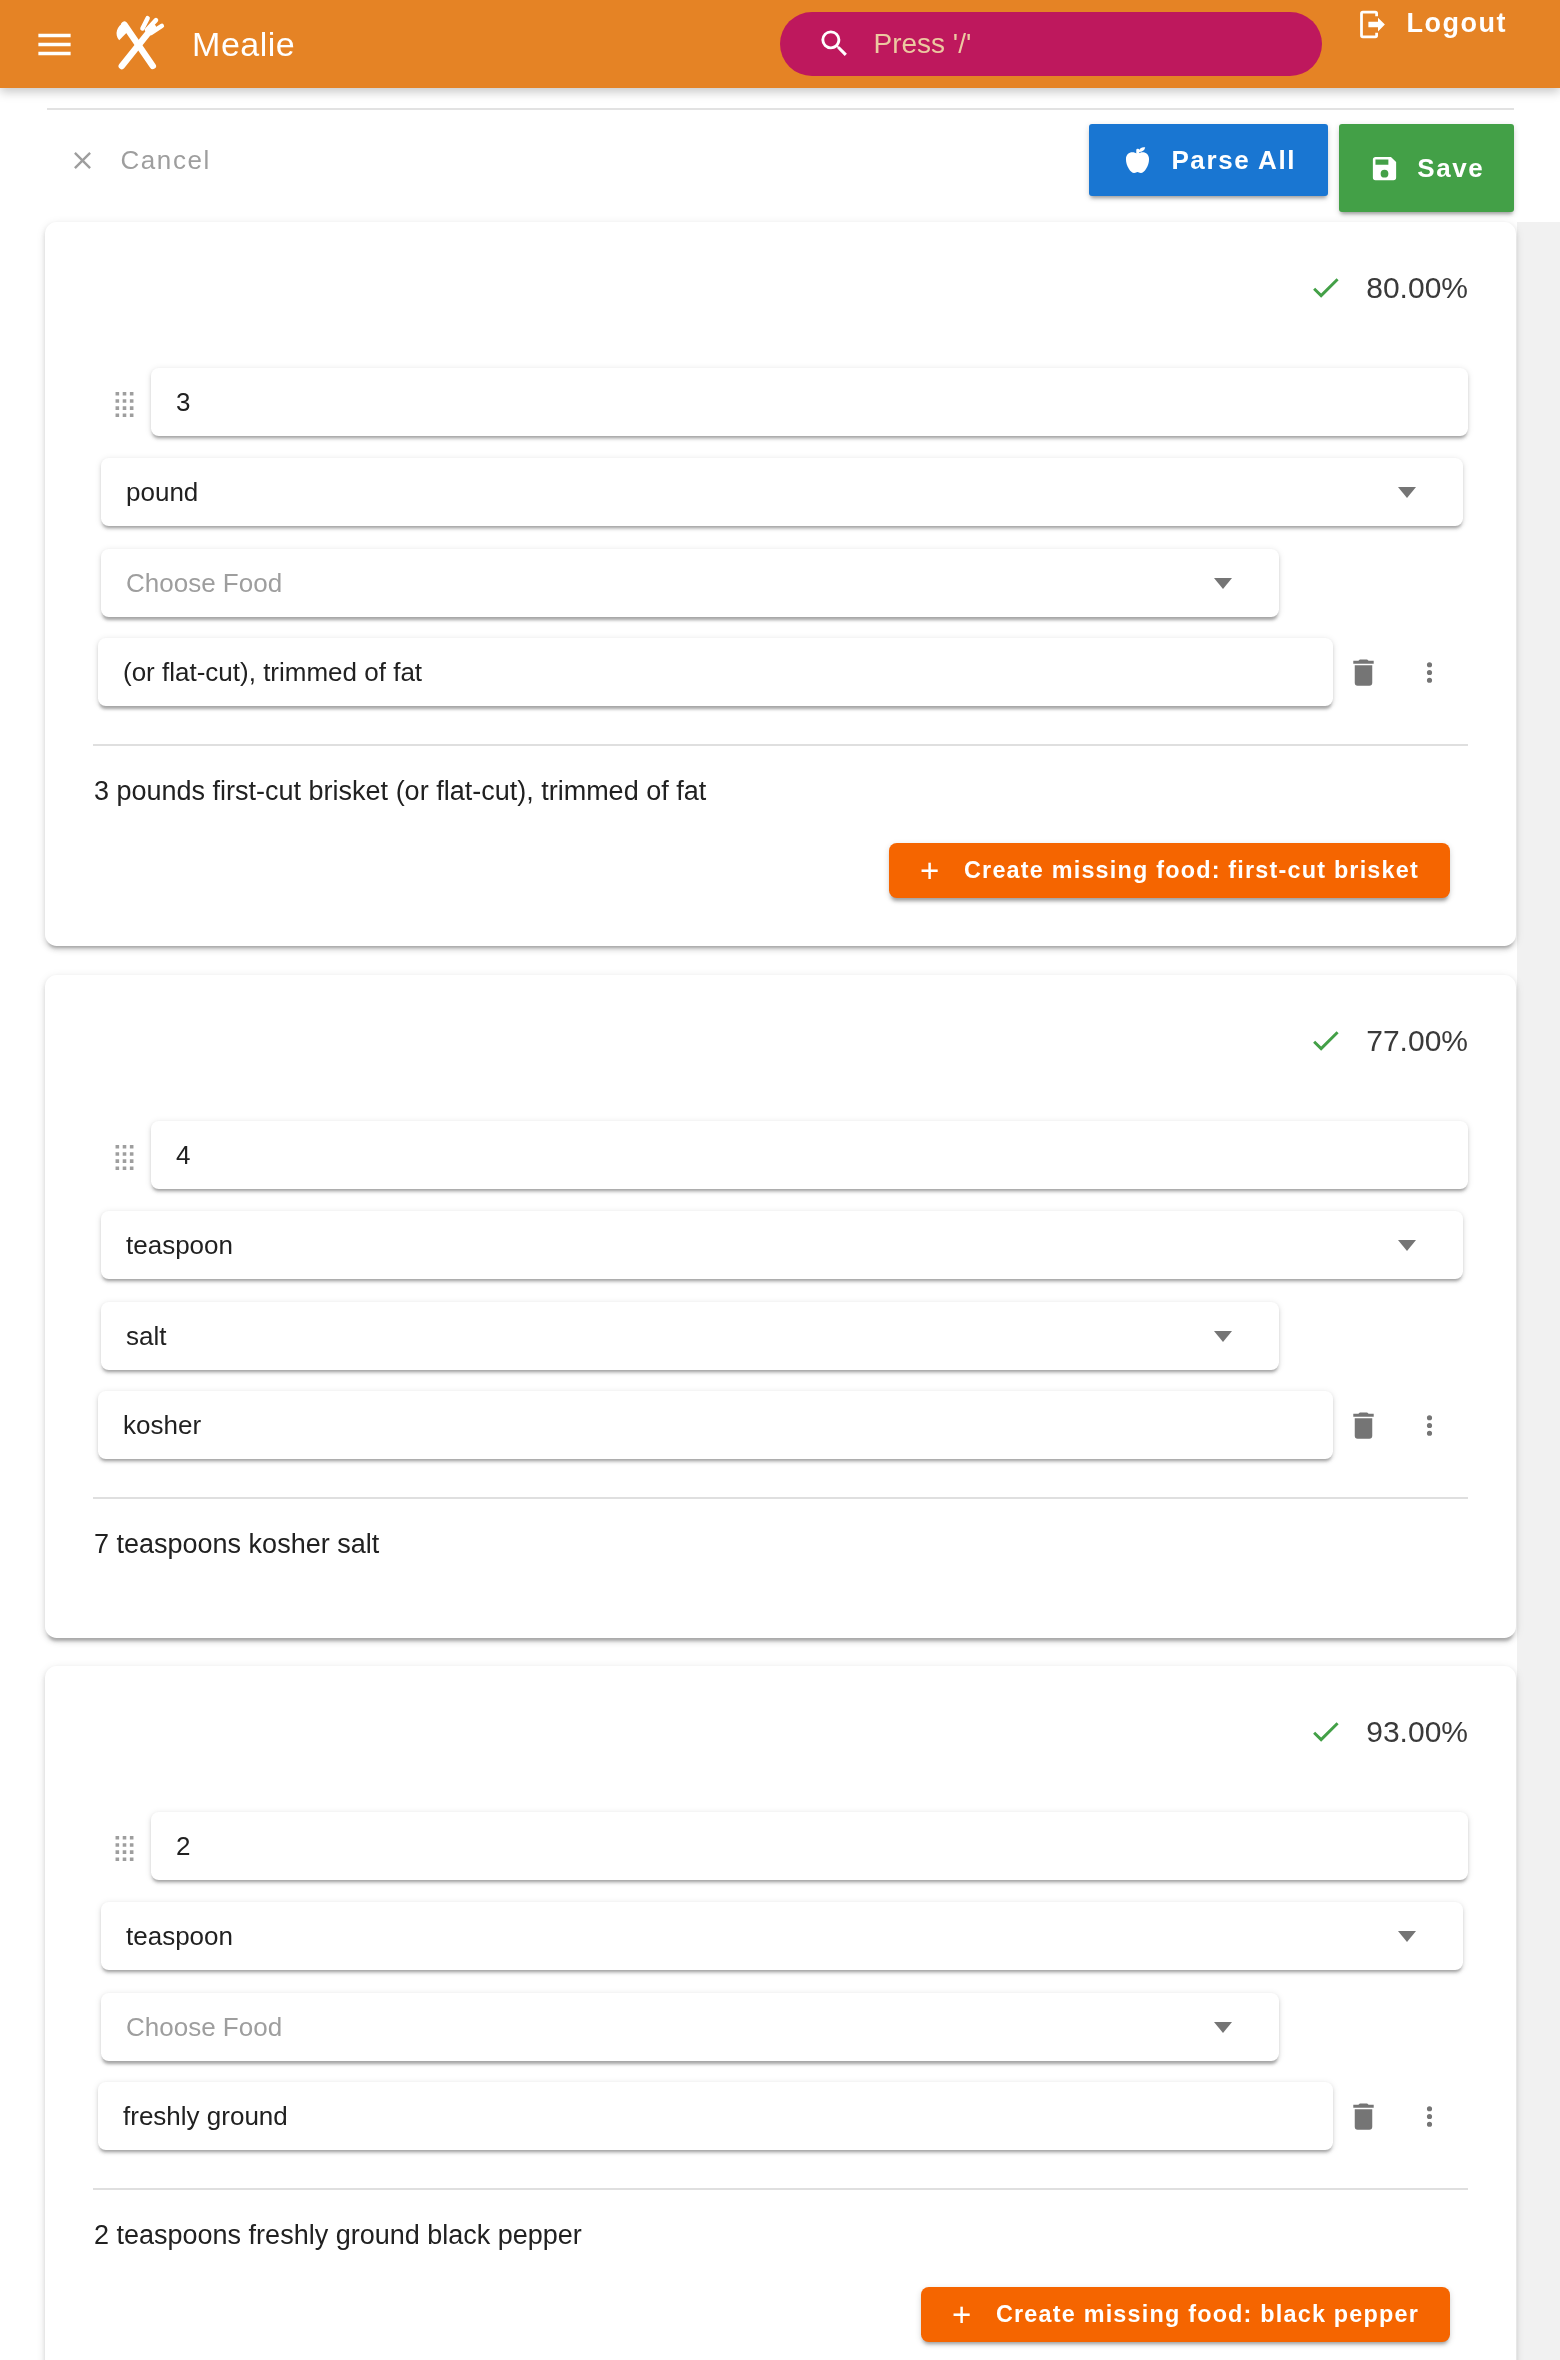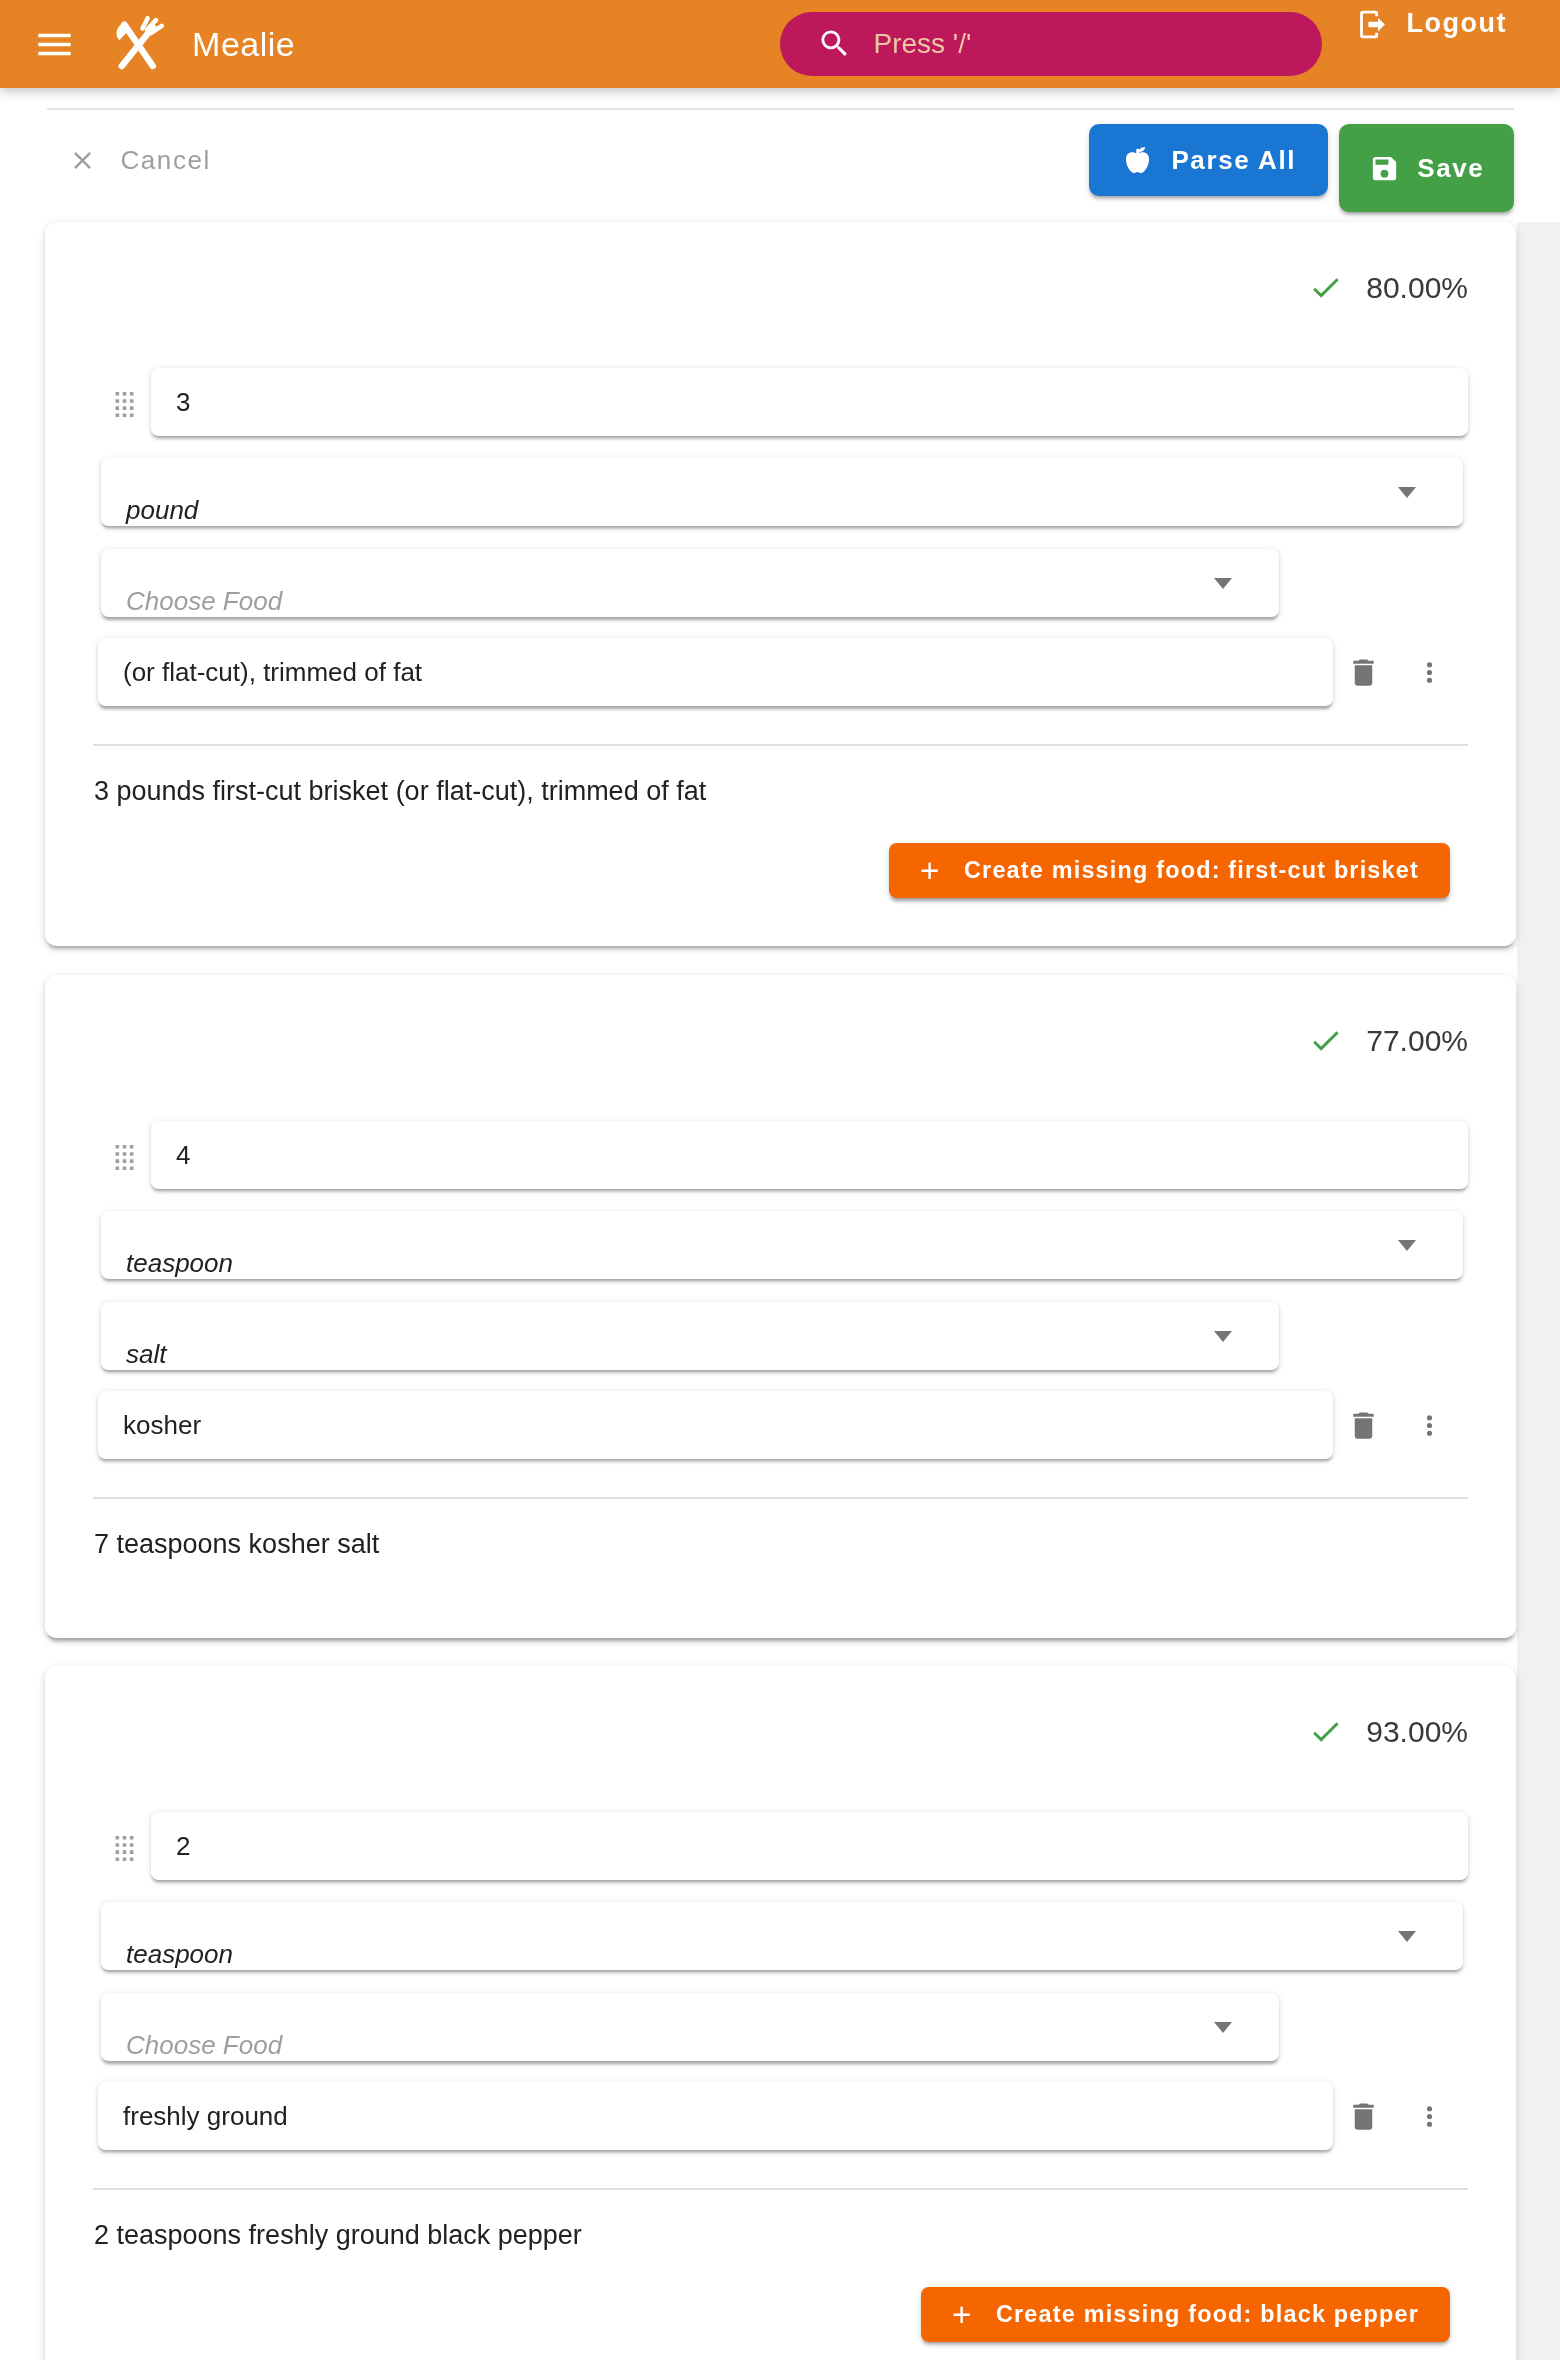--- a/index.html
+++ b/index.html
@@ -23,21 +23,21 @@
             gap:17.6px; background:transparent; border:none; color:#fff; font-size:27px;
             font-weight:700; letter-spacing:1.5px; cursor:pointer;
             font-family:"Liberation Sans","DejaVu Sans",sans-serif; }
 
   
   .top-divider { position:absolute; top:108px; left:47px; width:1467px; height:2px; background:#e2e2e2; }
   .cancel { position:absolute; top:133px; left:68px; height:55px; display:flex; align-items:center;
             gap:23.4px; background:transparent; border:none; color:#9e9e9e; font-size:26px;
             font-weight:500; letter-spacing:1.6px; cursor:pointer;
             font-family:"Liberation Sans","DejaVu Sans",sans-serif;text-align:right; }
-  .btn { border:none; border-radius:10px; color:#fff; display:flex; align-items:center;
+  .btn { border:none; border-radius:3px; color:#fff; display:flex; align-items:center;
          justify-content:center; gap:17.6px; font-size:26px; font-weight:600; letter-spacing:1.6px;
          cursor:pointer; box-shadow:0 4.9px 3.9px -2.9px rgba(0,0,0,.3), 0 2px 5.9px rgba(0,0,0,.15);
          font-family:"Liberation Sans","DejaVu Sans",sans-serif; }
   .parse-all { position:absolute; top:124px; left:1089px; width:239px; height:72px; background:#1976D2; }
   .save      { position:absolute; top:124px; left:1339px; width:175px; height:88px; background:#43A047; }
 
   .right-gutter { position:absolute; left:1517px; top:222px; width:43px; height:2138px; background:#f1f1f1; }
 
   
   .card { position:absolute; left:45px; width:1471px; background:#fff; border-radius:11.7px;
@@ -52,21 +52,21 @@
 
   .handle { position:absolute; top:160px; left:57px; width:45px; height:45px; border:none;
             background:transparent; cursor:grab; display:flex; align-items:center; justify-content:center; }
 
   .field { position:absolute; height:68px; background:#fff; border:none; border-radius:7.8px;
            box-shadow:0 4.9px 2.9px -2.9px rgba(0,0,0,.22), 0 2.9px 3.9px rgba(0,0,0,.12), 0 1px 7.8px rgba(0,0,0,.10);
            font-size:26px; color:#212121; padding-left:25px;
            font-family:"Liberation Sans","DejaVu Sans",sans-serif; }
   input.field { outline:none; }
   .qty  { top:146px; left:106px; width:1317px; }
-  .select { display:flex; align-items:flex-end; cursor:pointer;font-style:italic; }
+  .select { display:flex; align-items:center; cursor:pointer; }
   .unit { top:236px; left:56px; width:1362px; }
   .food { top:327px; left:56px; width:1178px; }
   .note { top:416px; left:53px; width:1235px; }
   .ph-gray { color:#9e9e9e; }
   .tri { position:absolute; right:47px; top:29px; width:0; height:0;
          border-left:9.8px solid transparent; border-right:9.8px solid transparent;
          border-top:11.7px solid #757575; }
 
   .iconbtn { position:absolute; width:47px; height:47px; top:427px; border:none;
              background:transparent; cursor:pointer; display:flex; align-items:center; justify-content:center; }

